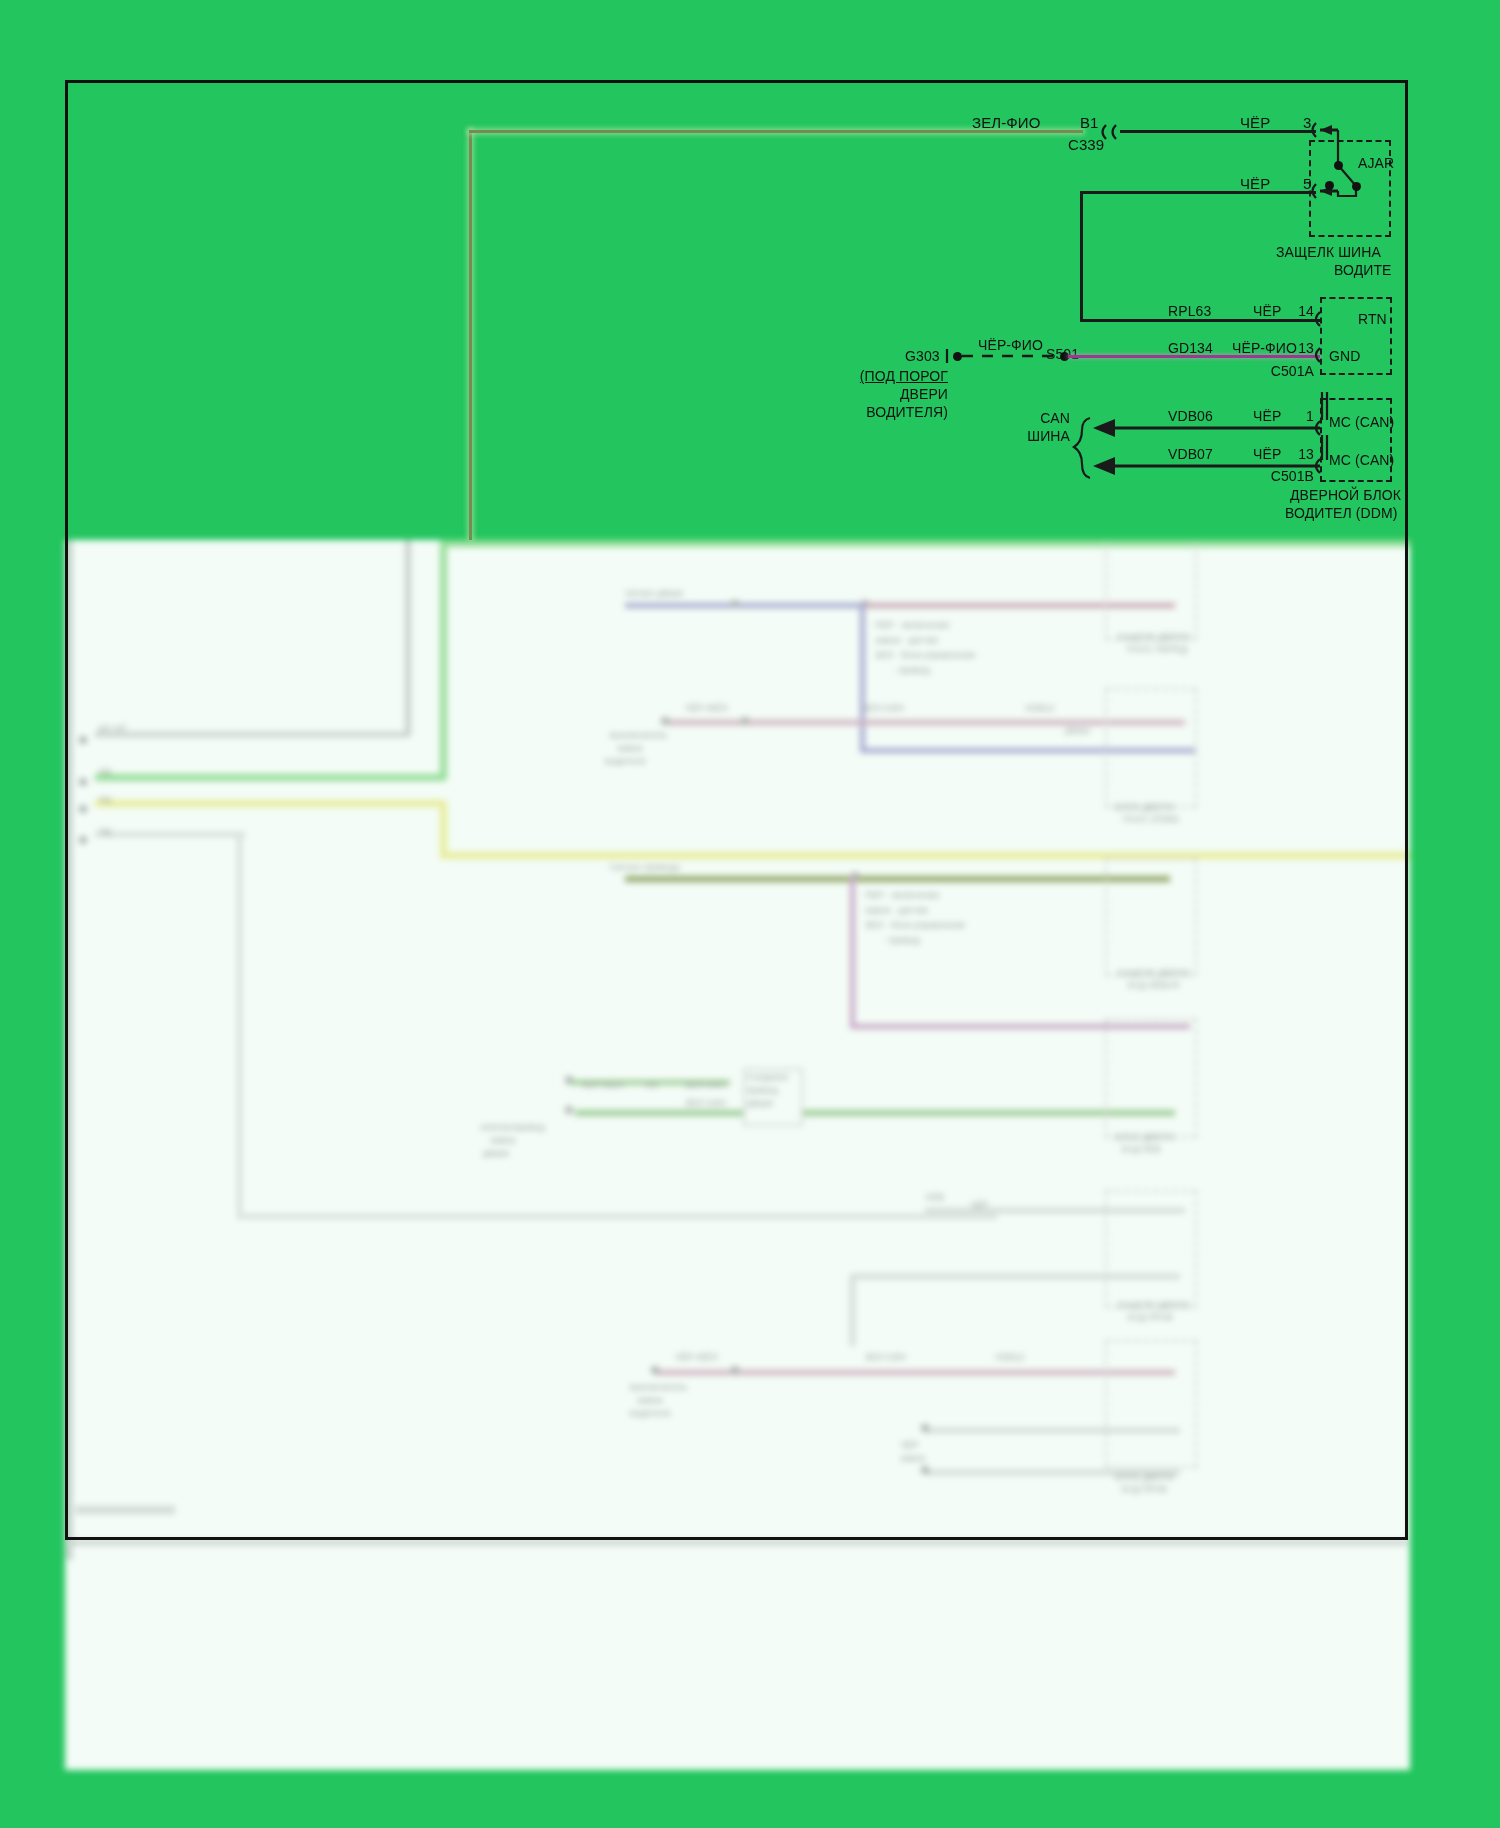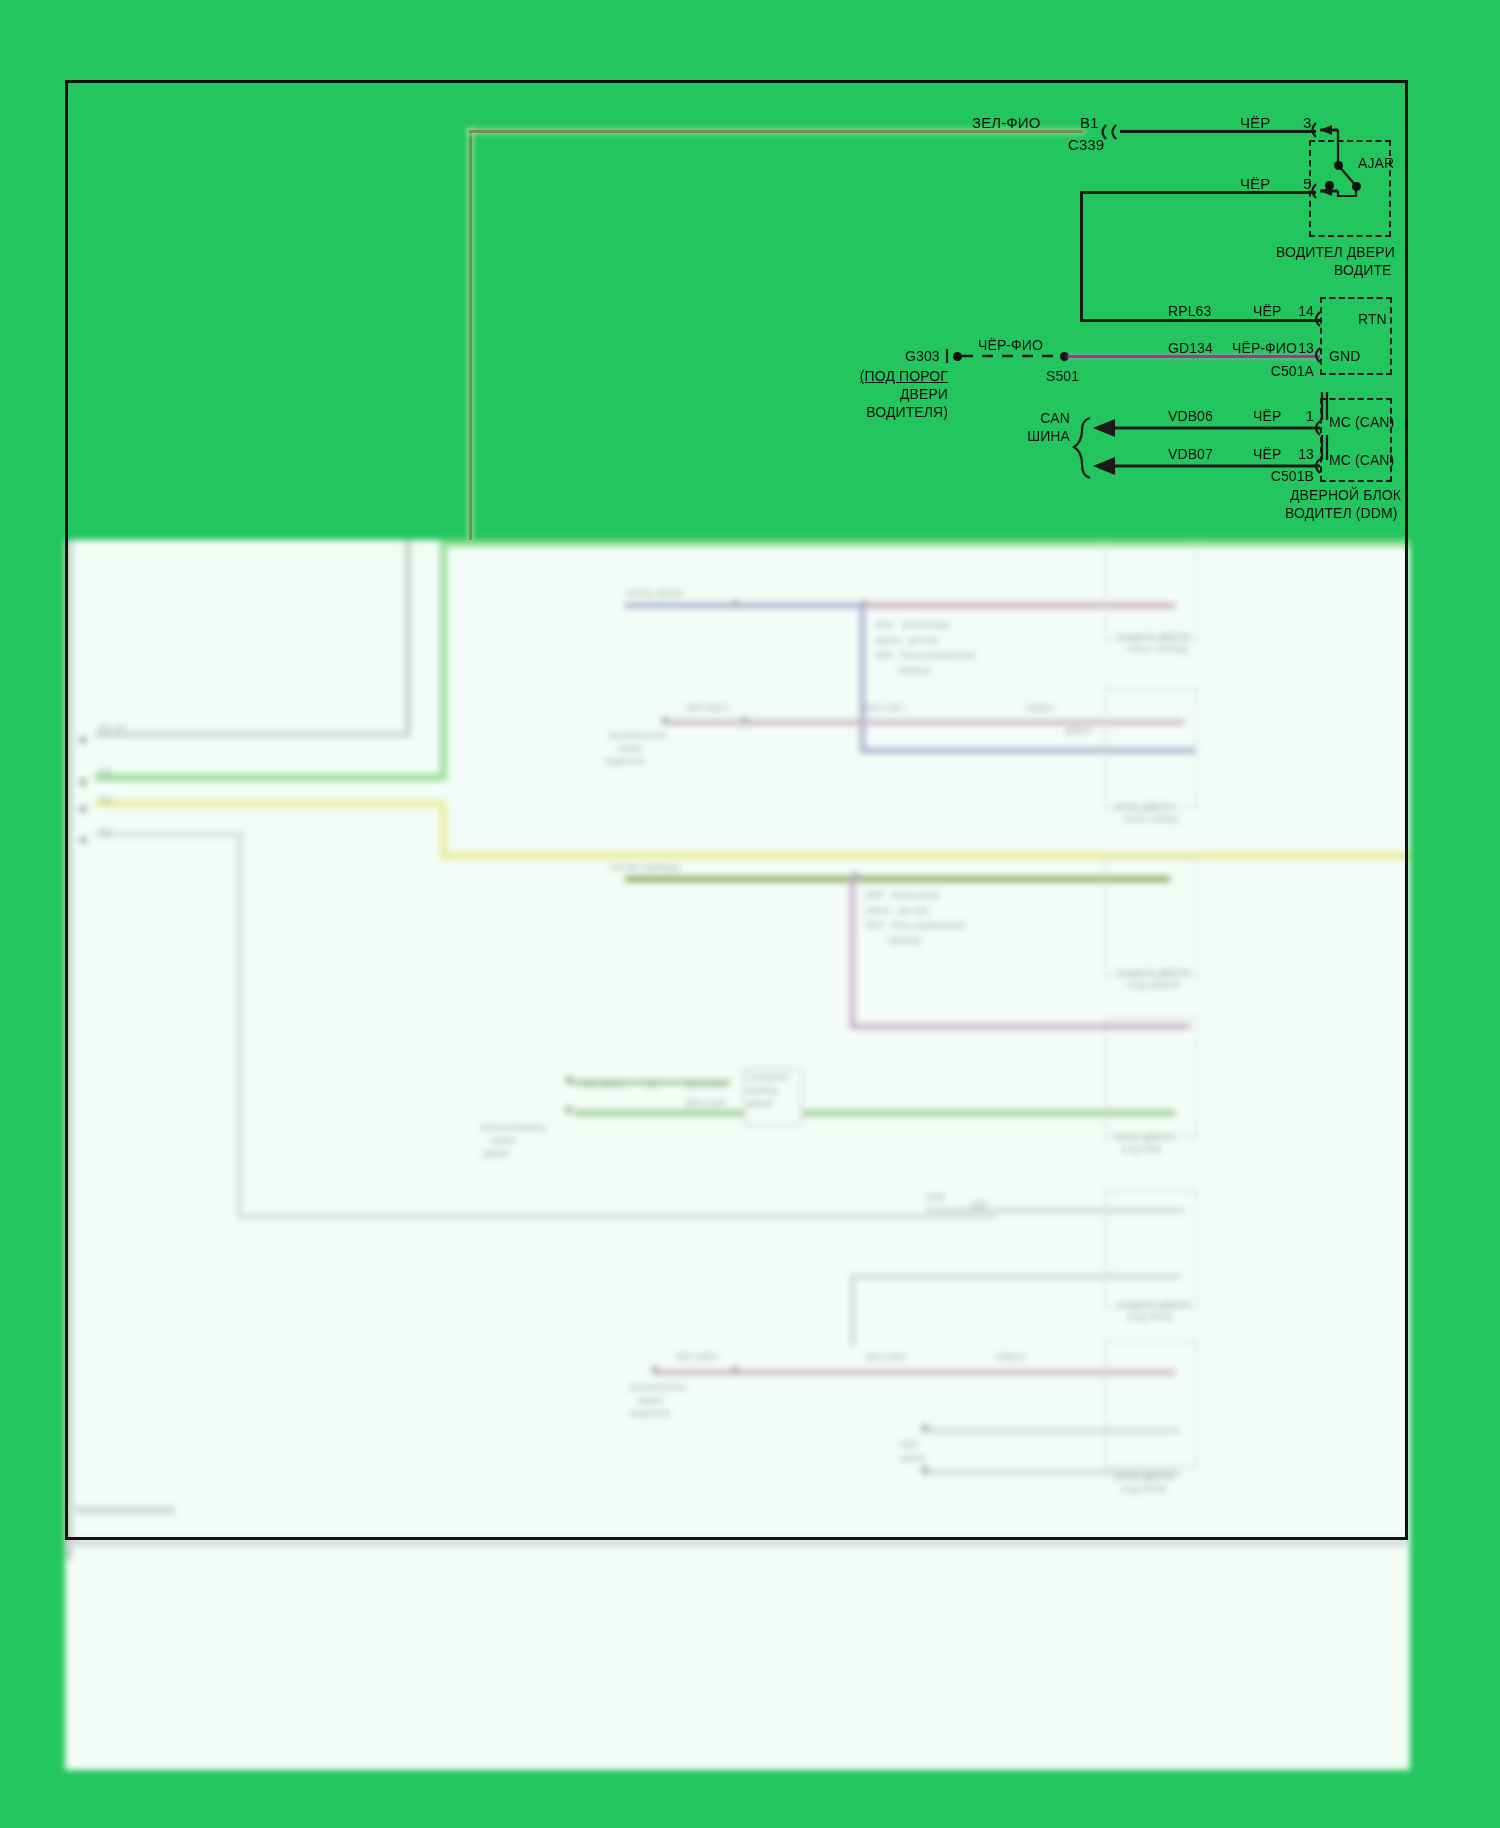--- a/index.html
+++ b/index.html
@@ -246,35 +246,35 @@
     <polygon points="1320,191 1332,186 1332,196" fill="#1a1a1a"></polygon>
 
     <path class="thin" d="M1338,130 L1338,165"></path>
     <path class="thin" d="M1338,165 L1356,186"></path>
     <path class="thin" d="M1356,186 L1356,196 L1338,196 L1338,191"></path>
   </svg>
   <div class="dot" style="left:1334px;top:161px;"></div>
   <div class="dot" style="left:1352px;top:182px;"></div>
   <div class="dot" style="left:1325px;top:181px;"></div>
   <span class="lbl lbl-sm" style="left:1358px;top:155px;">AJAR</span>
-  <span class="lbl lbl-sm" style="left:1276px;top:244px;">ВОДИТЕЛ ДВЕРИ</span>
+  <span class="lbl lbl-sm" style="left:1276px;top:244px;">ЗАЩЕЛК ШИНА</span>
   <span class="lbl lbl-sm" style="left:1334px;top:262px;">ВОДИТЕ</span>
 
   <svg class="ov" width="1500" height="1828">
     <path class="thin" d="M947,349 L947,363"></path>
     <path class="dashline" d="M962,356 L1062,356"></path>
   </svg>
   <div class="dot" style="left:953px;top:352px;"></div>
   <div class="dot" style="left:1060px;top:352px;"></div>
   <span class="lbl lbl-sm" style="left:905px;top:348px;">G303</span>
   <span class="lbl lbl-sm lbl-r" style="left:848px;top:368px;width:100px;text-decoration:underline;">(ПОД ПОРОГ</span>
   <span class="lbl lbl-sm lbl-r" style="left:848px;top:386px;width:100px;">ДВЕРИ</span>
   <span class="lbl lbl-sm lbl-r" style="left:848px;top:404px;width:100px;">ВОДИТЕЛЯ)</span>
   <span class="lbl lbl-sm" style="left:978px;top:337px;">ЧЁР-ФИО</span>
-  <span class="lbl lbl-sm" style="left:1046px;top:368px;">S501</span>
+  <span class="lbl lbl-sm" style="left:1046px;top:346px;">S501</span>
 
   <div class="wire wire-h wire-pur" style="left:1068px;top:355px;width:252px;"></div>
 
   <span class="lbl lbl-sm" style="left:1168px;top:303px;">RPL63</span>
   <span class="lbl lbl-sm" style="left:1253px;top:303px;">ЧЁР</span>
   <span class="lbl lbl-sm lbl-r" style="left:1286px;top:303px;width:28px;">14</span>
   <span class="lbl lbl-sm" style="left:1358px;top:311px;">RTN</span>
 
   <span class="lbl lbl-sm" style="left:1168px;top:340px;">GD134</span>
   <span class="lbl lbl-sm" style="left:1232px;top:340px;">ЧЁР-ФИО</span>

